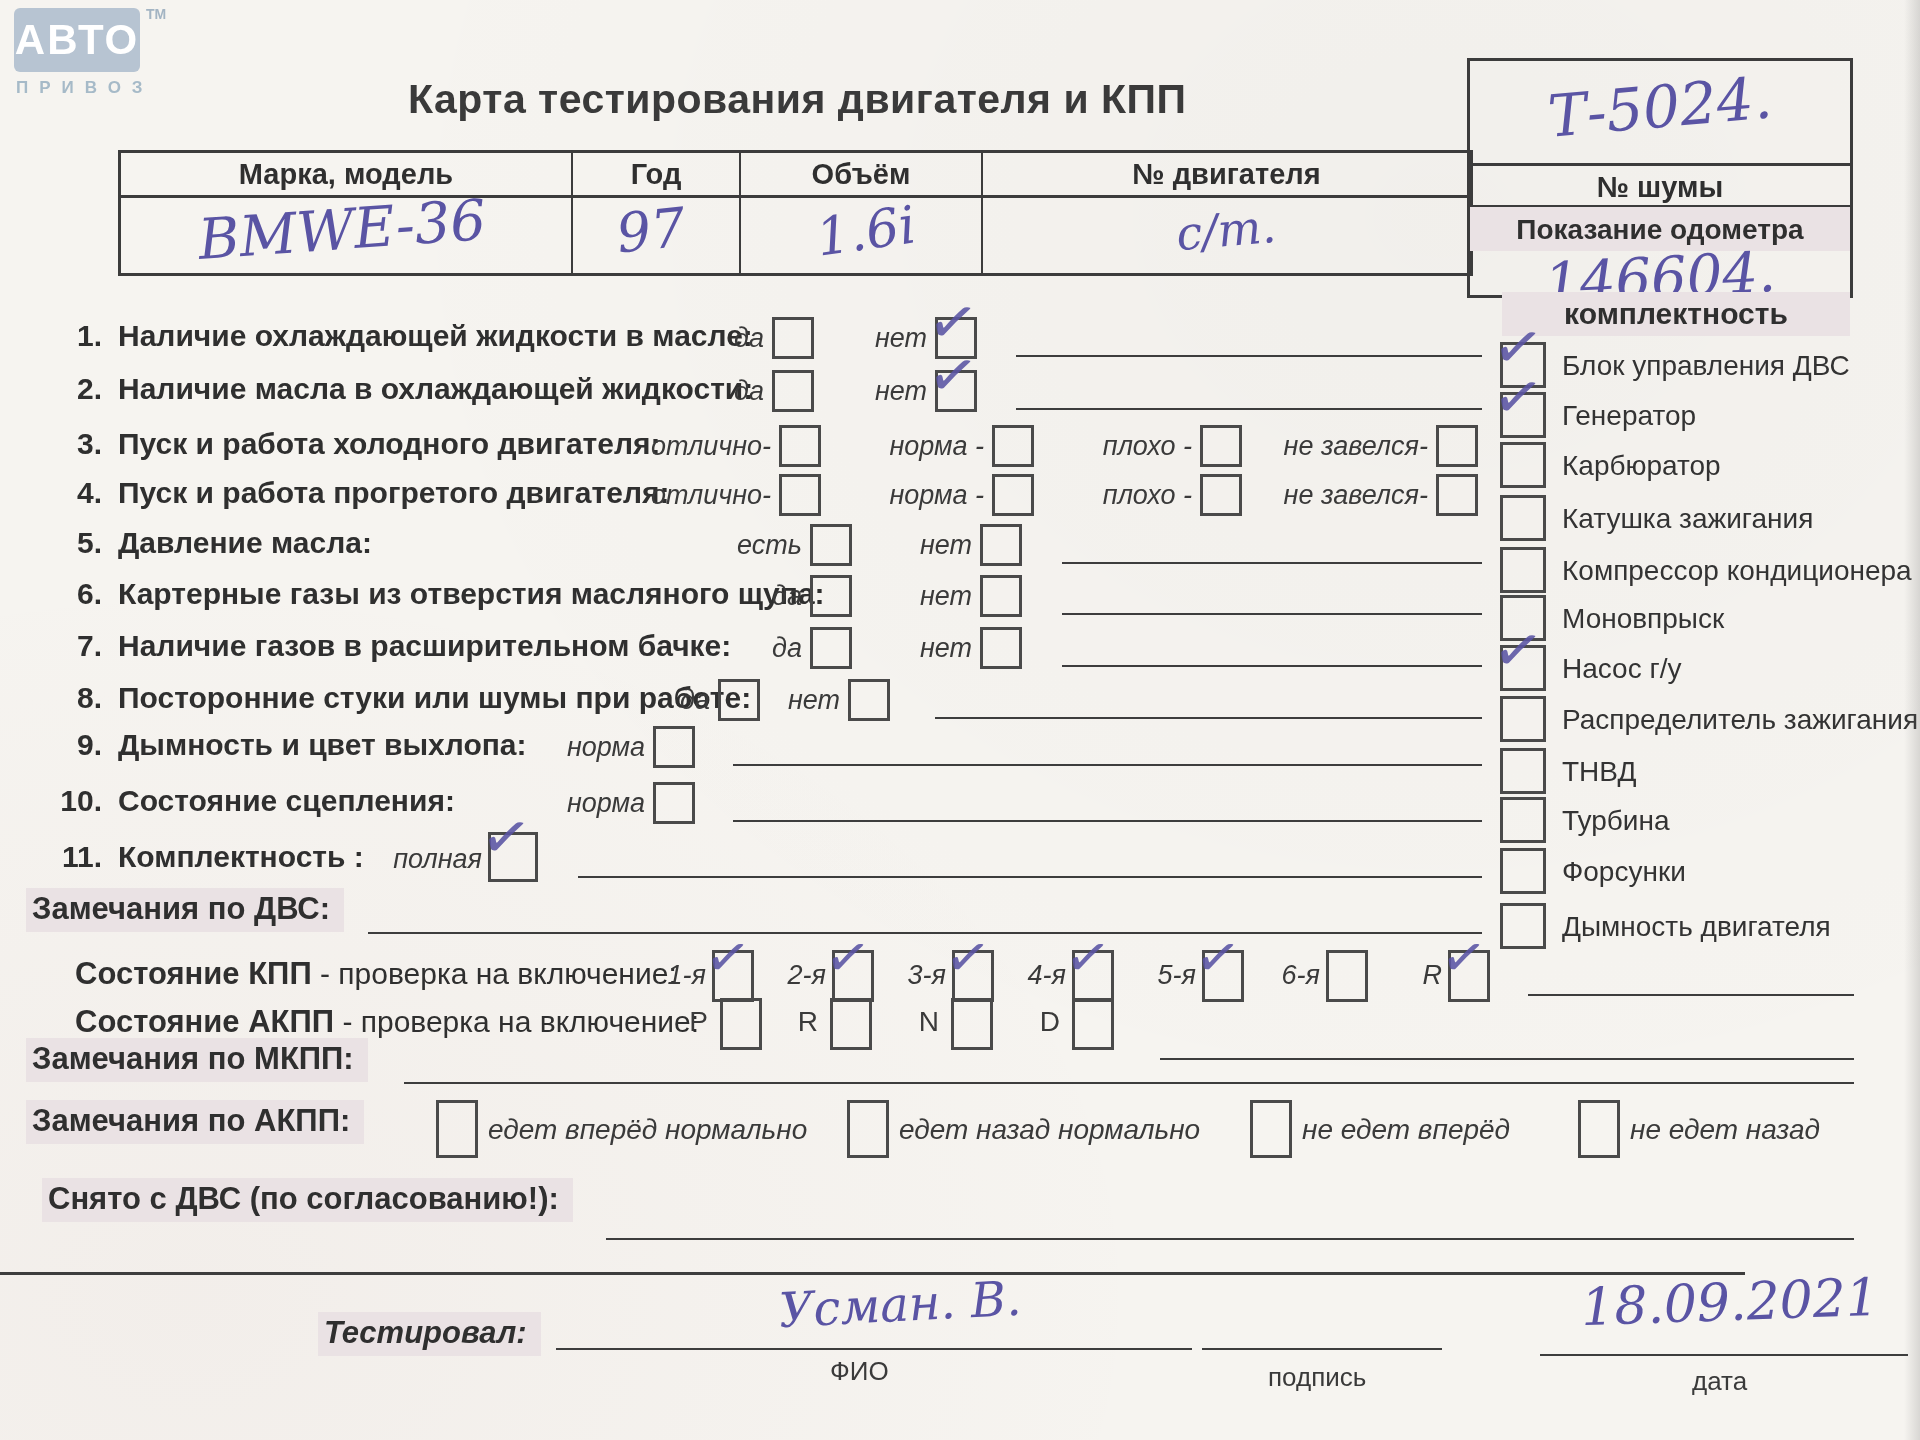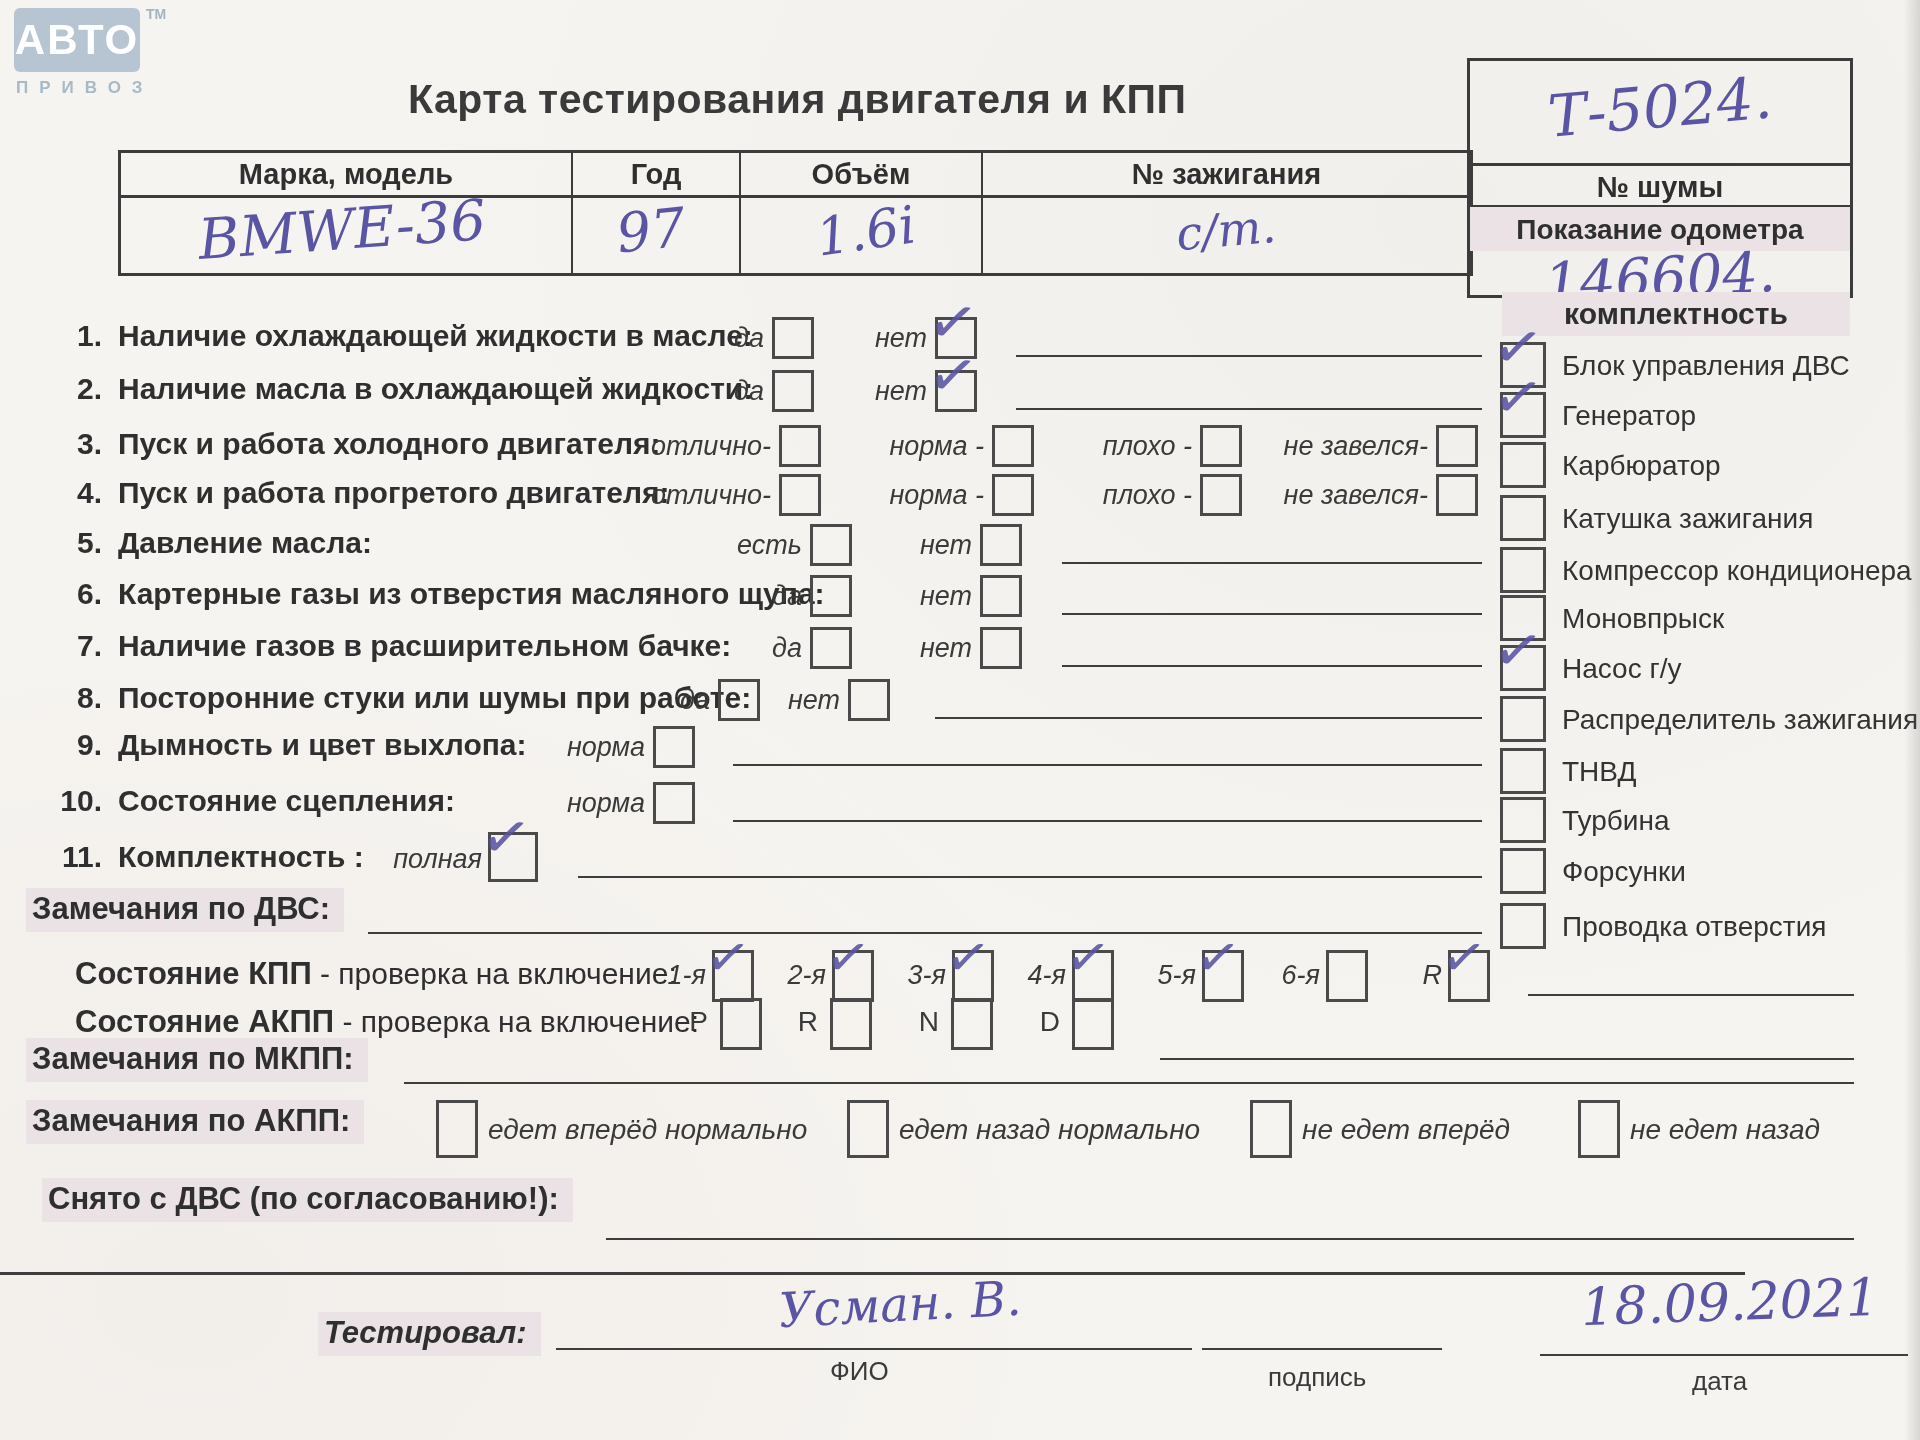--- a/index.html
+++ b/index.html
@@ -68,21 +68,21 @@
   <div class="logo-block">АВТО</div>
   <div class="logo-tm">TM</div>
   <div class="logo-sub">ПРИВОЗ</div>
 
   <div class="title">Карта тестирования двигателя  и КПП</div>
 
   <div class="vt">
     <div class="vt-h" style="left:0;width:450px;">Марка, модель</div>
     <div class="vt-h" style="left:452px;width:166px;">Год</div>
     <div class="vt-h" style="left:620px;width:240px;">Объём</div>
-    <div class="vt-h last" style="left:862px;width:487px;">№ зажигания</div>
+    <div class="vt-h last" style="left:862px;width:487px;">№ двигателя</div>
     <div class="vt-vline" style="left:450px;"></div>
     <div class="vt-vline" style="left:618px;"></div>
     <div class="vt-vline" style="left:860px;"></div>
     <div class="hw abs" style="left:26px;top:44px;width:390px;text-align:center;font-size:56px;transform:rotate(-4deg);">BMWE-36</div>
     <div class="hw abs" style="left:470px;top:46px;width:120px;text-align:center;font-size:54px;transform:rotate(-6deg);">97</div>
     <div class="hw abs" style="left:680px;top:48px;width:130px;text-align:center;font-size:52px;transform:rotate(-8deg);">1.6i</div>
     <div class="hw abs" style="left:1020px;top:50px;width:170px;text-align:center;font-size:46px;transform:rotate(-5deg);">с/т.</div>
   </div>
 
   <div class="abox">
@@ -310,17 +310,17 @@
   <div class="eq-row" style="top:797px;">
     <div class="box" style="left:0;width:40px;height:40px;top:0;"></div>
     <span class="eq-label">Турбина</span>
   </div>
   <div class="eq-row" style="top:848px;">
     <div class="box" style="left:0;width:40px;height:40px;top:0;"></div>
     <span class="eq-label">Форсунки</span>
   </div>
   <div class="eq-row" style="top:903px;">
     <div class="box" style="left:0;width:40px;height:40px;top:0;"></div>
-    <span class="eq-label">Проводка отверстия</span>
+    <span class="eq-label">Дымность двигателя</span>
   </div>
 
   <div class="scan-edge"></div>
 </div>
 
 </body></html>

